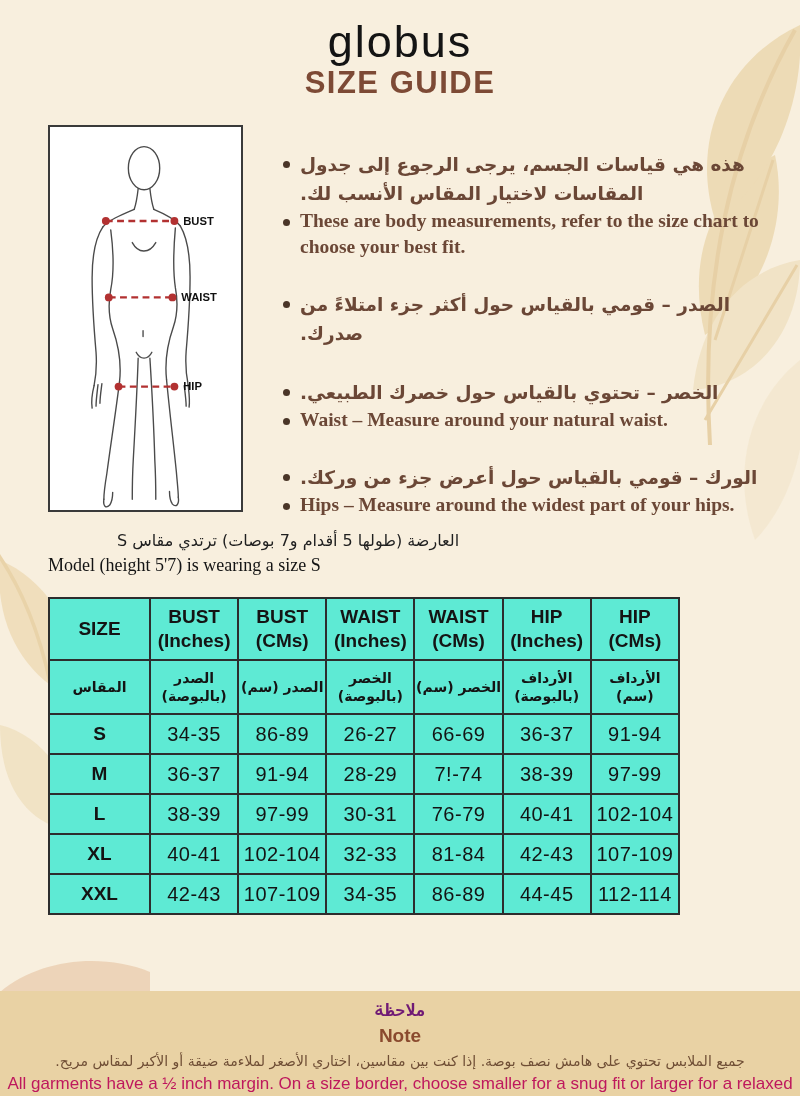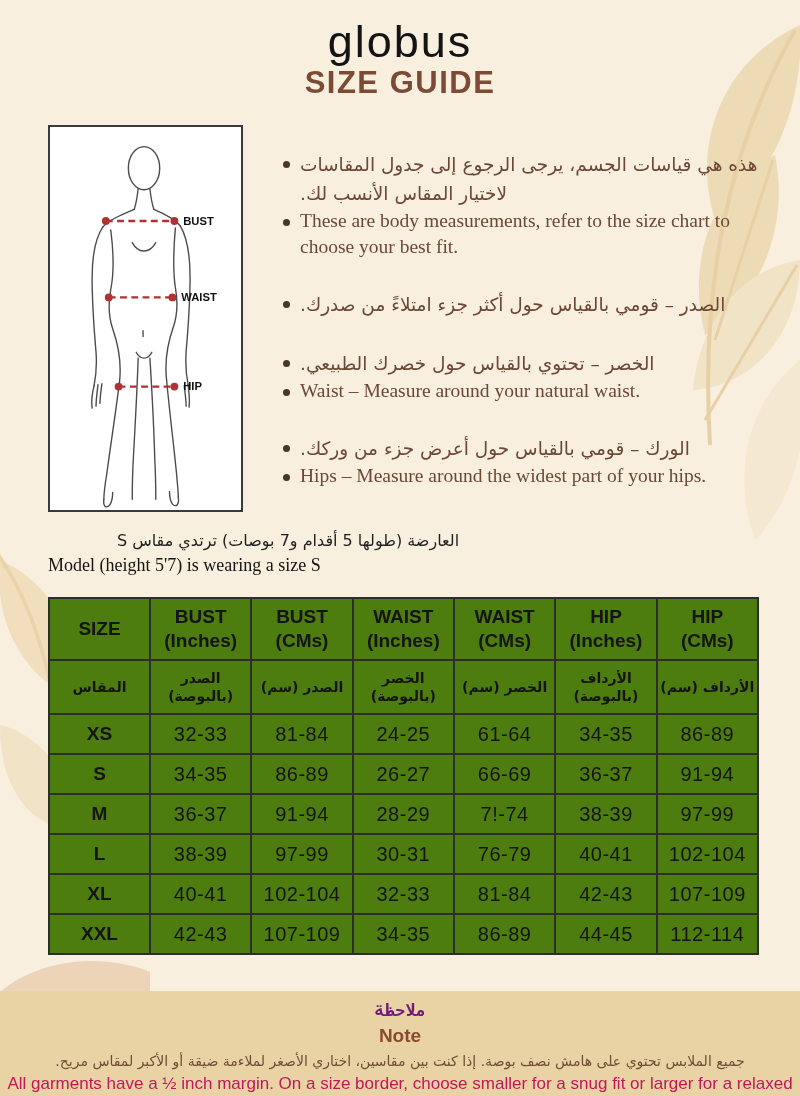--- a/index.html
+++ b/index.html
@@ -26,21 +26,21 @@
   
   .figure-box {
     left:48px; top:125px; width:195px; height:387px;
     background:#ffffff; border:2px solid #3a3a3a;
   }
   .figure-box svg { display:block; width:100%; height:100%; }
 
   
   .bullets { left:283px; top:150px; width:482px; }
   .bullet-group { margin-bottom:30px; }
-  .bullet { display:flex; align-items:flex-start; gap:10px; }
+  .bullet { display:flex; align-items:flex-start; gap:10px;font-weight:bold; }
   .bullet .dot {
     flex:none; width:7px; height:7px; border-radius:50%;
     background:#4a3527; margin-top:11px;
   }
   .bullet .txt-ar {
     font-family:"DejaVu Sans", sans-serif; font-size:18.5px; line-height:29px;
     color:#6b4736; text-align:left;
   }
   .bullet .txt-en {
     font-family:"Liberation Serif", serif; font-size:19.5px; line-height:26px;
@@ -54,22 +54,22 @@
     color:#1f1f1f; text-align:center;
   }
   .model-note .en {
     font-family:"Liberation Serif", serif; font-size:18px; line-height:25px;
     color:#141414;
   }
 
   
   .size-table-wrap { left:48px; top:597px; width:704px; }
   table.size-table {
-    width:711px; border-collapse:collapse; table-layout:fixed;
-    background:#4d7c0f;
+    width:632px; border-collapse:collapse; table-layout:fixed;
+    background:#5eead4;
   }
   table.size-table td {
     border:2px solid #2d2d2d; text-align:center; vertical-align:middle;
     color:#141414;
   }
   td.th-en { height:62px; font-weight:bold; font-size:19px; line-height:1.25; }
   td.th-ar {
     height:54px; font-weight:bold; font-size:14px; line-height:1.3;
     font-family:"DejaVu Sans", sans-serif;
   }
@@ -267,29 +267,20 @@
               <div>الخصر (سم)</div>
             </td>
             <td class="th-ar" dir="rtl">
               <div>الأرداف</div>
               <div>(بالبوصة)</div>
             </td>
             <td class="th-ar" dir="rtl">
               <div>الأرداف (سم)</div>
             </td>
           </tr>
-      <tr>
-            <td class="td-size">XS</td>
-            <td class="td-val">32-33</td>
-            <td class="td-val">81-84</td>
-            <td class="td-val">24-25</td>
-            <td class="td-val">61-64</td>
-            <td class="td-val">34-35</td>
-            <td class="td-val">86-89</td>
-          </tr>
           <tr>
             <td class="td-size">S</td>
             <td class="td-val">34-35</td>
             <td class="td-val">86-89</td>
             <td class="td-val">26-27</td>
             <td class="td-val">66-69</td>
             <td class="td-val">36-37</td>
             <td class="td-val">91-94</td>
           </tr>
           <tr>

